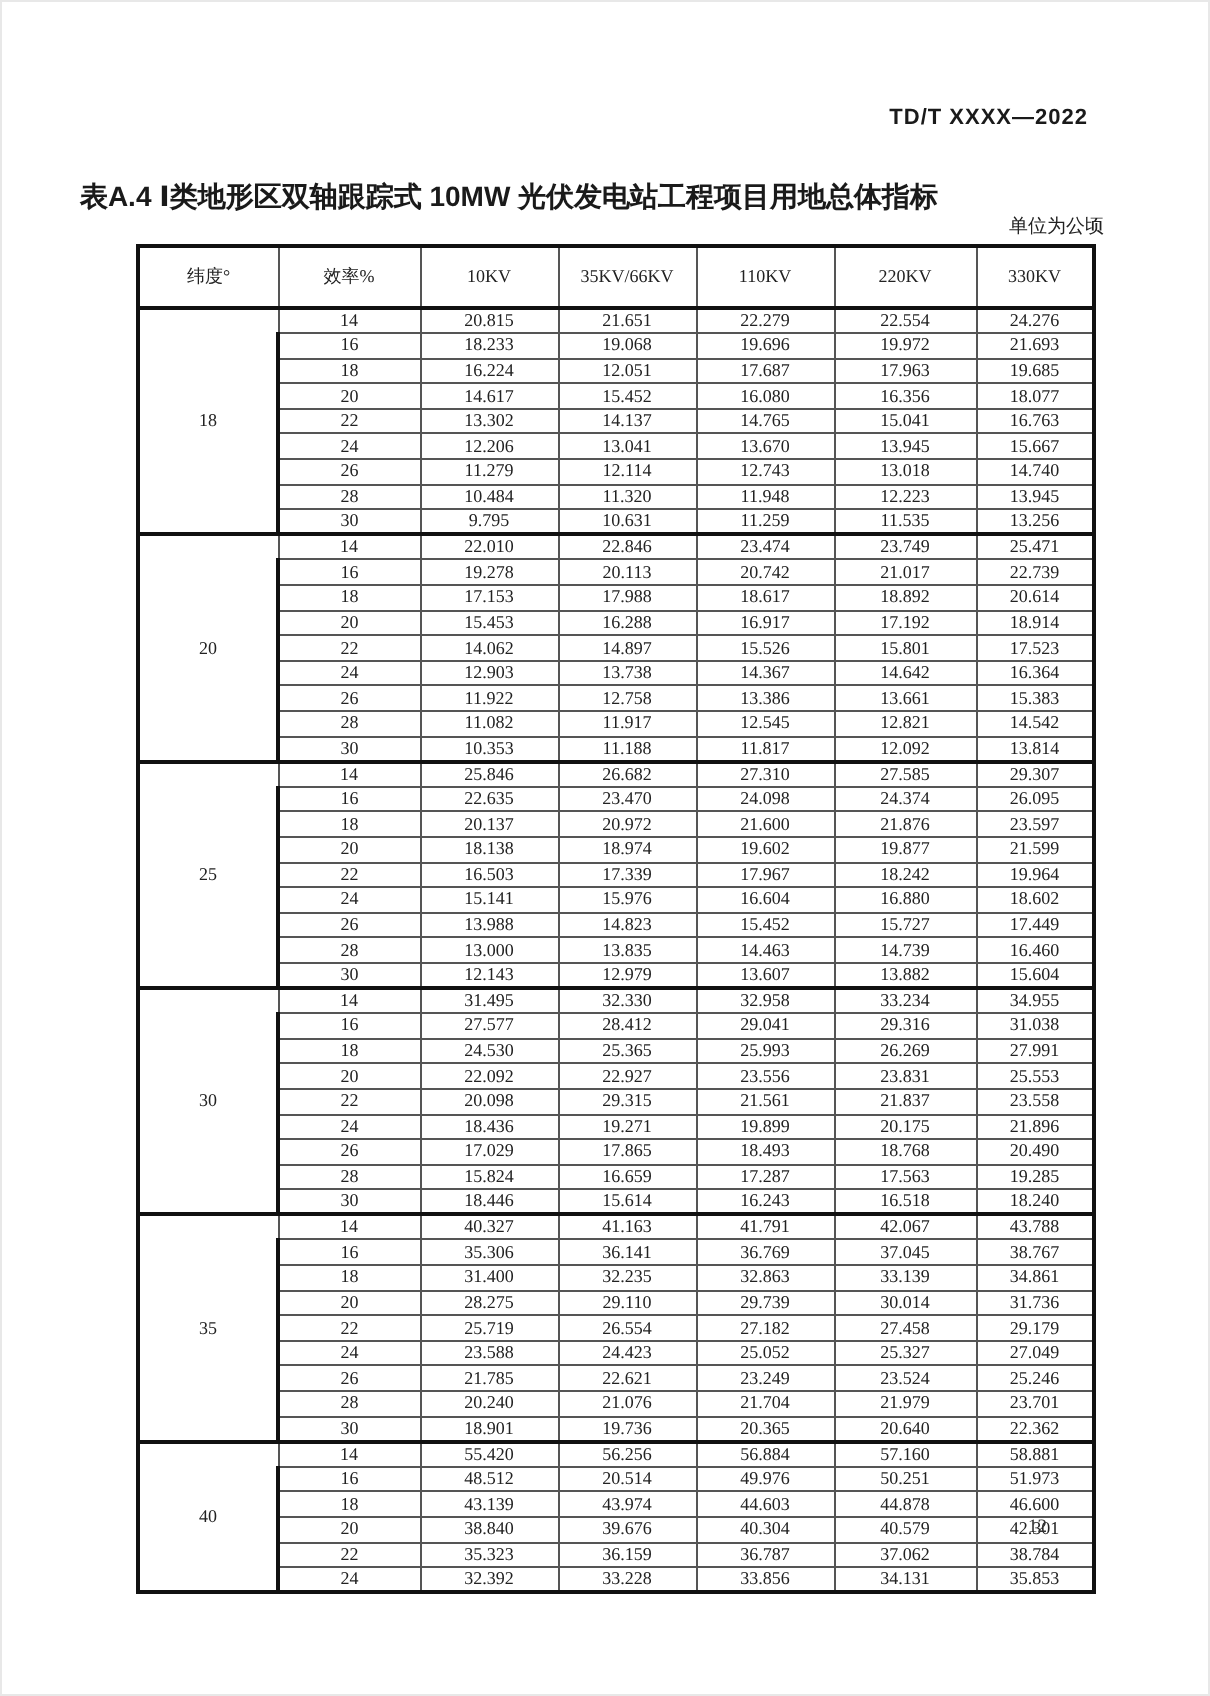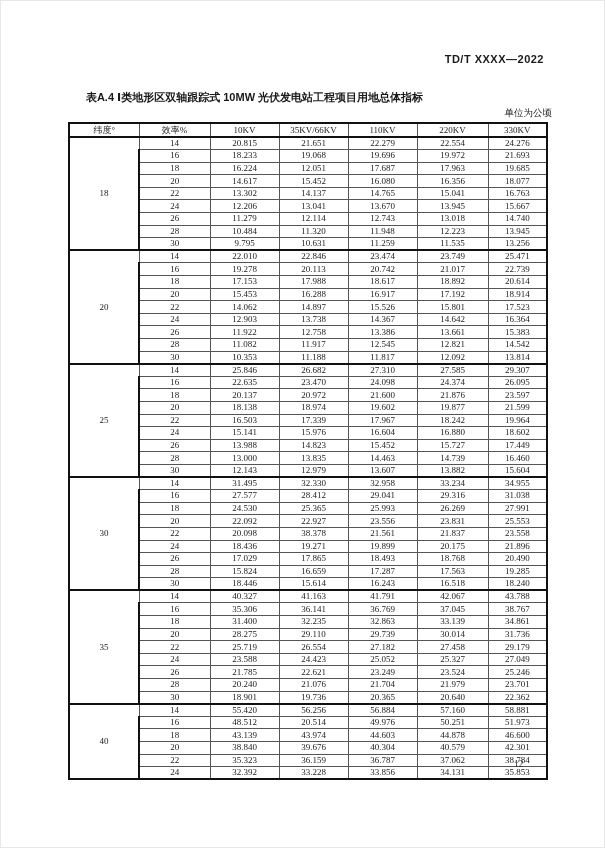--- a/index.html
+++ b/index.html
@@ -22,21 +22,21 @@
     color: #1a1a1a;
   }
   .table-title {
     position: absolute;
     top: 89px;
     left: 0;
     width: 507px;
     text-align: center;
     font-family: "Liberation Sans", "DejaVu Sans", sans-serif;
     font-weight: bold;
-    font-size: 11px;
+    font-size: 14px;
     color: #1a1a1a;
   }
   .unit-note {
     position: absolute;
     top: 106px;
     right: 52px;
     font-size: 9.5px;
     color: #222222;
   }
   table.land-table {
@@ -53,21 +53,21 @@
     border: 1px solid #555555;
     text-align: center;
     vertical-align: middle;
     padding: 0;
     height: 12.6px;
     line-height: 1;
     overflow: hidden;
     white-space: nowrap;
   }
   table.land-table th {
-    height: 14px;
+    height: 31px;
     font-weight: normal;
     font-size: 9px;
     border-bottom: 2px solid #111111;
   }
   table.land-table { border: 2px solid #111111; }
   table.land-table th:first-child,
   table.land-table td:first-child { border-left: 2px solid #111111; }
   table.land-table th:last-child,
   table.land-table td:last-child { border-right: 2px solid #111111; }
   tr.group-start td { border-top: 2px solid #111111; }
@@ -360,21 +360,21 @@
         <td>20</td>
         <td>22.092</td>
         <td>22.927</td>
         <td>23.556</td>
         <td>23.831</td>
         <td>25.553</td>
       </tr>
       <tr>
         <td>22</td>
         <td>20.098</td>
-        <td>38.378</td>
+        <td>29.315</td>
         <td>21.561</td>
         <td>21.837</td>
         <td>23.558</td>
       </tr>
       <tr>
         <td>24</td>
         <td>18.436</td>
         <td>19.271</td>
         <td>19.899</td>
         <td>20.175</td>

